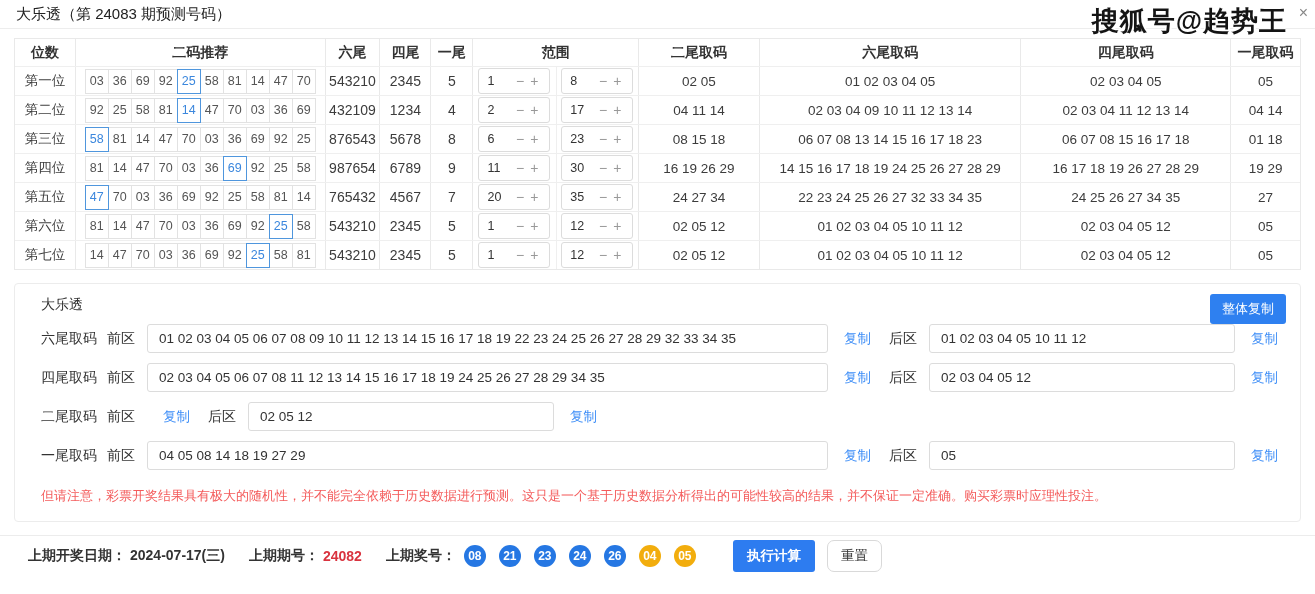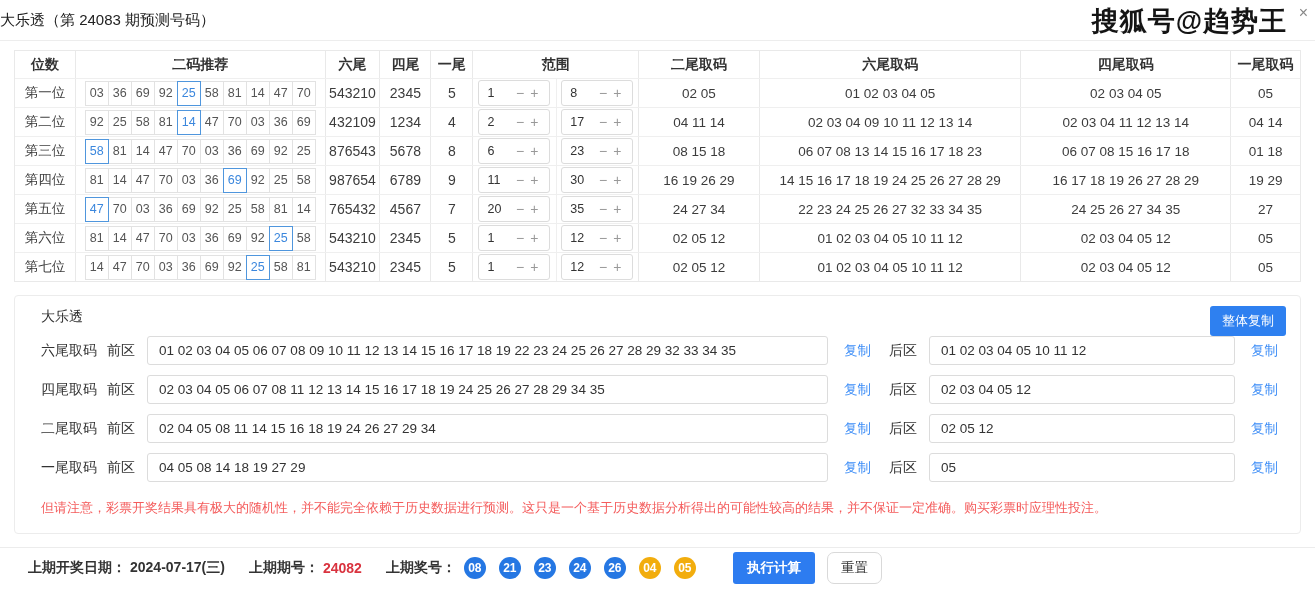--- a/index.html
+++ b/index.html
@@ -1,21 +1,21 @@
 <!DOCTYPE html>
 <html><head>
 <meta charset="utf-8">
 <style>
   * { margin:0; padding:0; box-sizing:border-box; }
   html,body { width:1315px; height:594px; background:#fff; overflow:hidden;
     font-family:"Liberation Sans","DejaVu Sans",sans-serif; color:#333; }
 
   
-  .topbar { position:relative; height:41px; border-bottom:1px solid #ededed;
-    display:flex; align-items:center; }
+  .topbar { position:relative; height:29px; border-bottom:1px solid #ededed;
+    display:flex; align-items:center; padding-left:16px; }
   .page-title { font-size:15px; color:#222; }
   .watermark { position:absolute; right:28px; top:3px; font-size:27px; font-weight:900;
     color:#141414; letter-spacing:1px; white-space:nowrap;
     text-shadow:1.5px 0 0 #fff,-1.5px 0 0 #fff,0 1.5px 0 #fff,0 -1.5px 0 #fff,2px 2px 0 #fff; }
   .close-x { position:absolute; right:7px; top:5px; font-size:16px; color:#888; cursor:pointer; line-height:1; }
 
   
   .tbl { margin:9px 14px 0; border:1px solid #e9e9e9; }
   .trow { display:flex; align-items:stretch; height:29px; border-top:1px solid #efefef; }
   .trow.head { border-top:none; height:27px; }
@@ -388,21 +388,20 @@
         <span class="zone">前区</span>
         <div class="tin front">02 03 04 05 06 07 08 11 12 13 14 15 16 17 18 19 24 25 26 27 28 29 34 35</div>
         <a class="copy-link">复制</a>
         <span class="zone back-zone">后区</span>
         <div class="tin back">02 03 04 05 12</div>
         <a class="copy-link">复制</a>
       </div>
       <div class="prow">
         <span class="plabel">二尾取码</span>
         <span class="zone">前区</span>
-        <div class="tin front">02 04 05 08 11 14 15 16 18 19 24 26 27 29 34</div>
         <a class="copy-link">复制</a>
         <span class="zone back-zone">后区</span>
         <div class="tin back">02 05 12</div>
         <a class="copy-link">复制</a>
       </div>
       <div class="prow">
         <span class="plabel">一尾取码</span>
         <span class="zone">前区</span>
         <div class="tin front">04 05 08 14 18 19 27 29</div>
         <a class="copy-link">复制</a>

